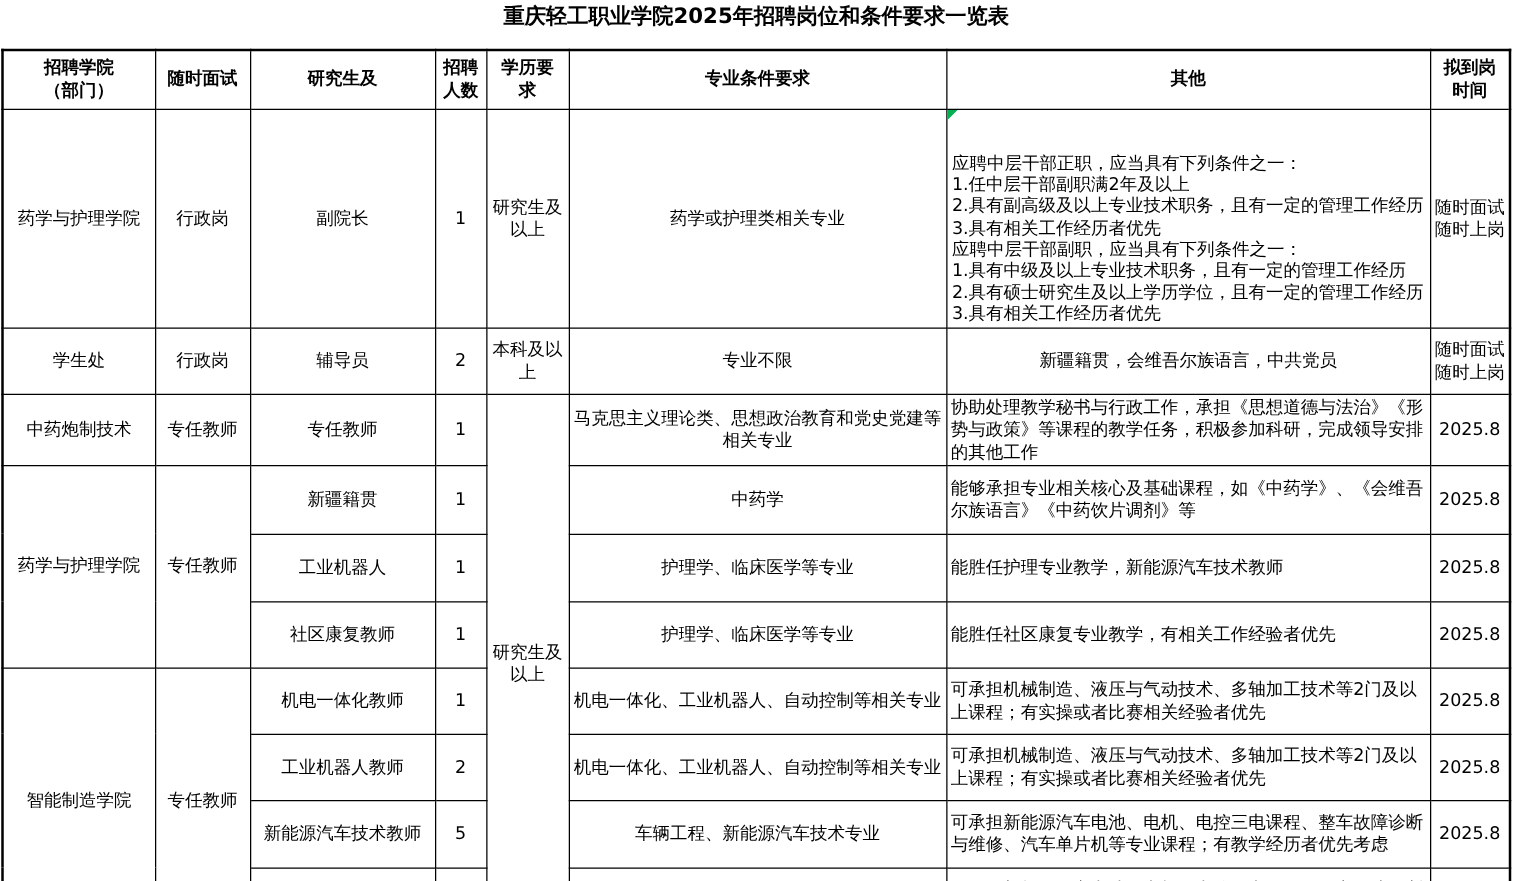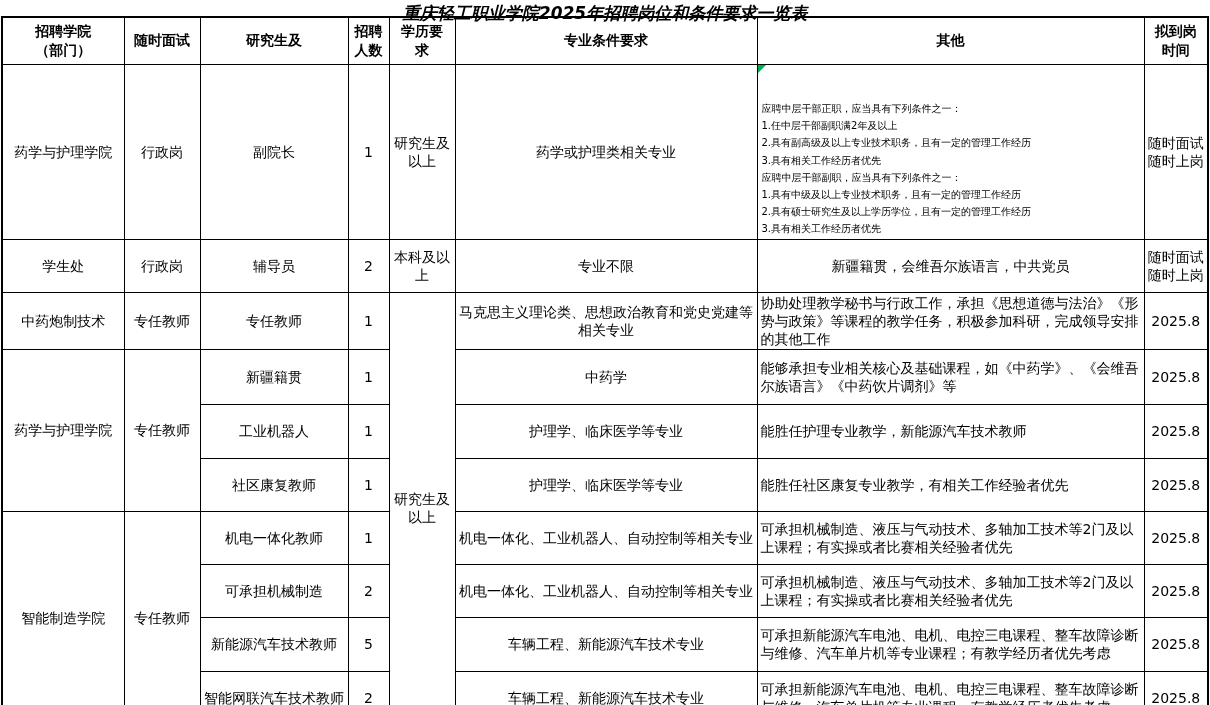--- a/index.html
+++ b/index.html
@@ -1,24 +1,24 @@
 <!DOCTYPE html>
 <html style="--flag-green: #00b050;"><head>
 <meta charset="utf-8">
 <style>
   html,body{margin:0;padding:0;background:#fff;width:1210px;height:705px;overflow:hidden;
     font-family:"DejaVu Sans","Liberation Sans",sans-serif;}
-  .title{height:16px;line-height:27px;text-align:center;font-weight:bold;font-size:17px;color:#000;font-style:italic;}
+  .title{height:39px;line-height:27px;text-align:center;font-weight:bold;font-size:17px;color:#000;}
   table{border-collapse:collapse;table-layout:fixed;margin-left:1px;width:1206px;border:2px solid #000;}
   td,th{border:1px solid #000;color:#000;text-align:center;vertical-align:middle;
     font-size:14px;line-height:18px;padding:1px 3px;overflow:hidden;word-break:break-all;}
   th{font-weight:bold;font-size:14px;line-height:19px;}
   .pre{white-space:pre-line;}
   .left{text-align:left;}
-  .other-sm{line-height:17.2px;font-size:10px;padding:1px 2px 1px 4px;}
+  .other-sm{line-height:17.2px;font-size:14px;padding:1px 2px 1px 4px;}
   .rel{position:relative;}
   .flag{position:absolute;top:0;left:0;width:0;height:0;
     border-top:8px solid var(--flag-green,#00b050);border-right:8px solid transparent;}
 </style>
 </head>
 <body>
 
 <div class="title">重庆轻工职业学院2025年招聘岗位和条件要求一览表</div>
 
 <table>
@@ -126,21 +126,21 @@
     <td rowspan="4">智能制造学院</td>
     <td rowspan="4">专任教师</td>
     <td>机电一体化教师</td>
     <td>1</td>
     <td>机电一体化、工业机器人、自动控制等相关专业</td>
     <td class="left">可承担机械制造、液压与气动技术、多轴加工技术等2门及以上课程；有实操或者比赛相关经验者优先</td>
     <td>2025.8</td>
   </tr>
 
   <tr style="height:53px">
-    <td>可承担机械制造</td>
+    <td>工业机器人教师</td>
     <td>2</td>
     <td>机电一体化、工业机器人、自动控制等相关专业</td>
     <td class="left">可承担机械制造、液压与气动技术、多轴加工技术等2门及以上课程；有实操或者比赛相关经验者优先</td>
     <td>2025.8</td>
   </tr>
 
   <tr style="height:54px">
     <td>新能源汽车技术教师</td>
     <td>5</td>
     <td>车辆工程、新能源汽车技术专业</td>

